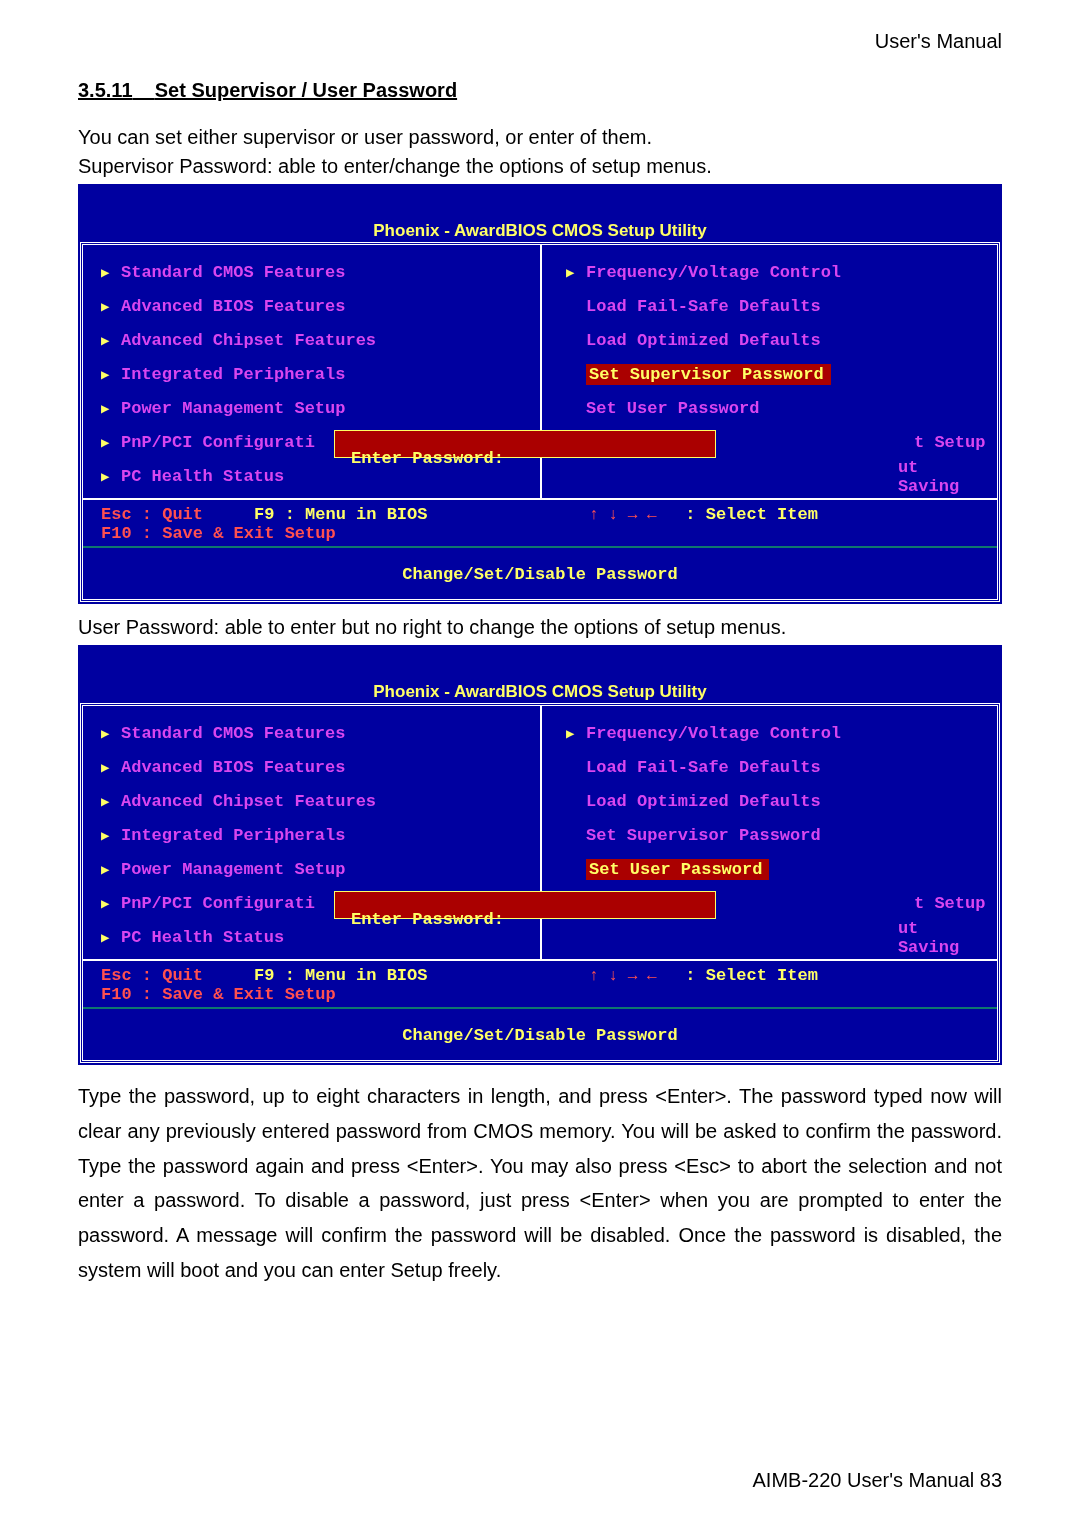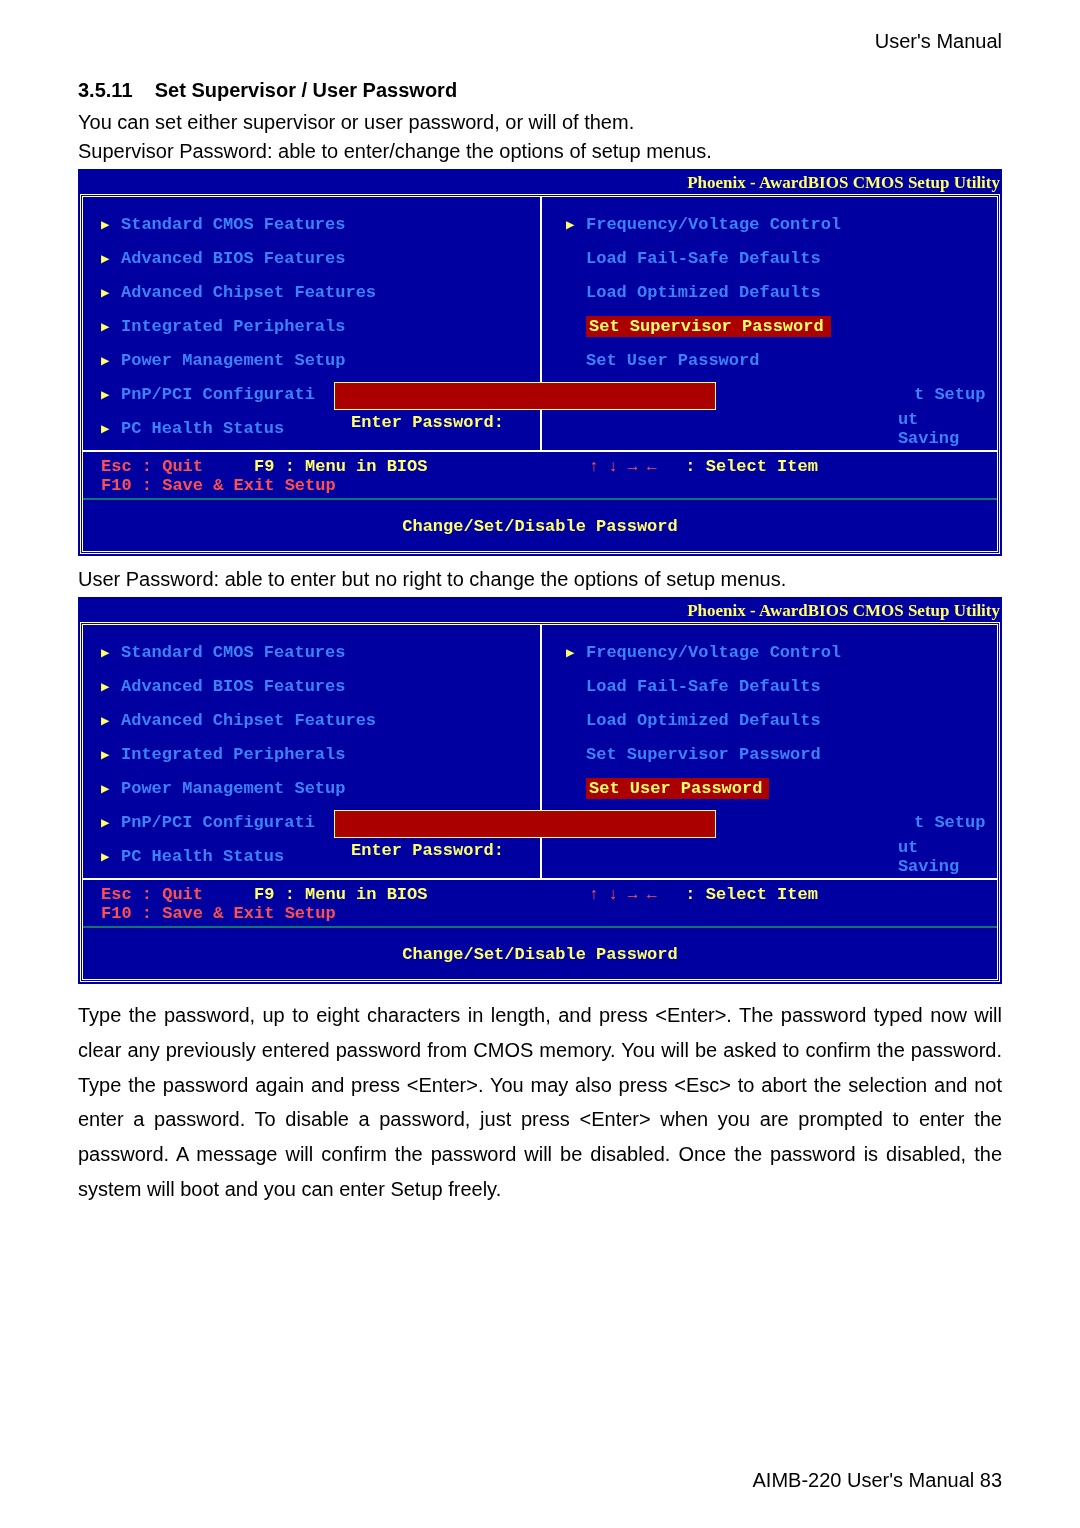--- a/index.html
+++ b/index.html
@@ -13,38 +13,40 @@
     }
     .header-right {
       text-align: right;
       font-weight: normal;
       font-size: 20px;
       margin-bottom: 26px;
     }
     .section-title {
       font-weight: bold;
       font-size: 20px;
-      margin-bottom: 7px;
+      margin-bottom: 22px;
+      text-decoration: underline;
     }
     .para {
       font-size: 20px;
       margin-bottom: 2px;
       line-height: 1.35;
     }
     .justify {
       text-align: justify;
       line-height: 1.74;
     }
     .bios-title {
-      text-align: right;
-      color: #ffff66;
-      font-family: Liberation Serif, serif;
+      text-align: center;
+      color: #ffff66;
+      font-family: Liberation Sans, sans-serif;
       font-size: 17px;
       font-weight: bold;
       padding: 2px 0 1px 0;
+      margin-top: 33px;
     }
     .bios-box {
       background: #0000a0;
       border: 3px double #fff;
       width: 100%;
       margin-bottom: 9px;
       font-family: 'Courier New', monospace;
     }
     .bios-inner {
       display: flex;
@@ -63,21 +65,21 @@
       margin-bottom: 5px;
     }
     .tri {
       color: #ffff66;
       font-size: 14px;
       margin-right: 10px;
       display: inline-block;
       width: 10px;
     }
     .tri.hidden { visibility: hidden; }
-    .item-y { color: #3b82f6; font-weight: bold; font-size: 17px; }
+    .item-y { color: #d946ef; font-weight: bold; font-size: 17px; }
     .item-r-bg {
       background: #aa0000;
       color: #ffff66;
       font-weight: bold;
       font-size: 17px;
       padding: 1px 7px 1px 3px;
     }
     .prompt-label {
       color: #ffff66;
       font-weight: bold;
@@ -89,21 +91,21 @@
       top: 185px;
       width: 382px;
       height: 28px;
       background: #aa0000;
       border: 1px solid #ffff66;
       pointer-events: none;
     }
     .prompt-wrap {
       position: absolute;
       left: 268px;
-      top: 216px;
+      top: 204px;
       color: #ffff66;
       font-weight: bold;
       font-size: 17px;
       z-index: 5;
     }
     .vert-sep {
       border-left: 2px solid #fff;
       position: absolute;
       left: 50%;
       top: 0;
@@ -137,21 +139,21 @@
 </head>
 <body>
 
 <div class="header-right">User's  Manual</div>
 
 <div class="section-title">
   <span>3.5.11</span>&nbsp;&nbsp;&nbsp;
   <span>Set Supervisor / User Password</span>
 </div>
 
-<p class="para">You can set either supervisor or user password, or will of them.</p>
+<p class="para">You can set either supervisor or user password, or enter of them.</p>
 <p class="para" style="margin-bottom:4px;">Supervisor Password: able to enter/change the options of setup menus.</p>
 
 <div style="background:#0000a0; border:2px solid #0000a0; margin-bottom:10px;">
   <div class="bios-title">Phoenix - AwardBIOS CMOS Setup Utility</div>
   <div class="bios-box" style="margin-bottom:0;">
     <div class="bios-inner" style="position:relative;">
       <div class="vert-sep"></div>
       <div class="bios-col">
         <div class="bios-row">
             <span class="tri">▶</span>

